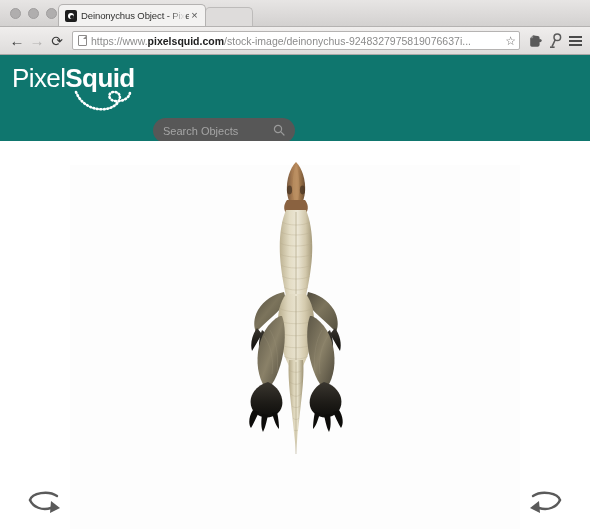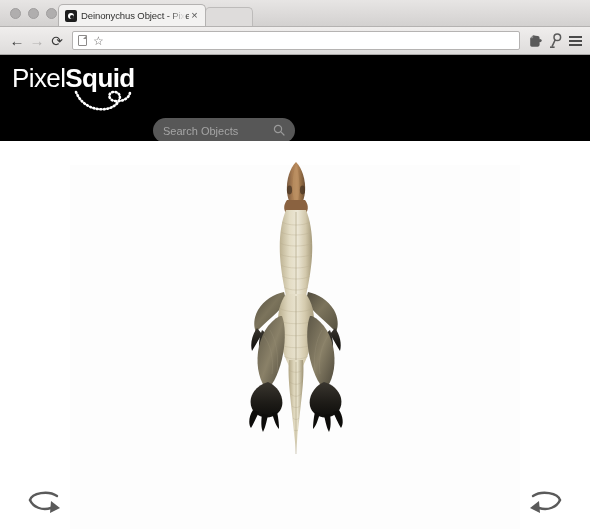--- a/index.html
+++ b/index.html
@@ -102,21 +102,21 @@
   .ext { width: 20px; text-align: center; flex: 0 0 auto; }
   .ext svg { display: block; margin: 0 auto; }
   .hamb {
     width: 18px; flex: 0 0 auto; display: flex; flex-direction: column;
     gap: 2px; align-items: center; padding-left: 2px;
   }
   .hamb i { display: block; width: 13px; height: 2px; background: #4a4a4a; }
 
   
   .site-header {
-    height: 100px; background: #000000; position: relative;
+    height: 100px; background: #0f766e; position: relative;
   }
   .logo {
     position: absolute; left: 12px; top: 8px;
     color: #fff; font-size: 26px; line-height: 30px; letter-spacing: -0.6px;
   }
   .logo .thin { font-weight: 300; }
   .logo .bold { font-weight: bold; }
   .logo-tentacle { position: absolute; left: 74px; top: 32px; }
 
   .search-box {
@@ -185,20 +185,21 @@
       </div>
     </div>
 
     <div class="toolbar">
       <span class="navbtn">←</span>
       <span class="navbtn disabled">→</span>
       <span class="navbtn reload">⟳</span>
 
       <div class="omnibox">
         <span class="page-icon"></span>
+        <span class="url"><span>https://www.</span><b>pixelsquid.com</b><span>/stock-image/deinonychus-9248327975819076637i...</span></span>
         <span class="star">☆</span>
       </div>
 
       <span class="ext">
         <svg width="13" height="14" viewBox="0 0 13 14" aria-hidden="true">
           <path d="M4.2 1.3 L1.2 4.2 L1.2 11.2 Q1.2 12.6 2.8 12.7 L8.6 12.7 Q10.4 12.7 10.6 11
                    L10.6 4 Q10.6 2.2 8.8 2 L6.6 1.7 Q5.2 1.3 4.2 1.3 Z" fill="#5a5a5a"></path>
           <path d="M4.2 1.3 L4.2 3.6 Q4.2 4.3 3.4 4.3 L1.2 4.3 Z" fill="#8d8d8d"></path>
           <circle cx="11.0" cy="6.6" r="1.7" fill="#5a5a5a"></circle>
         </svg>

